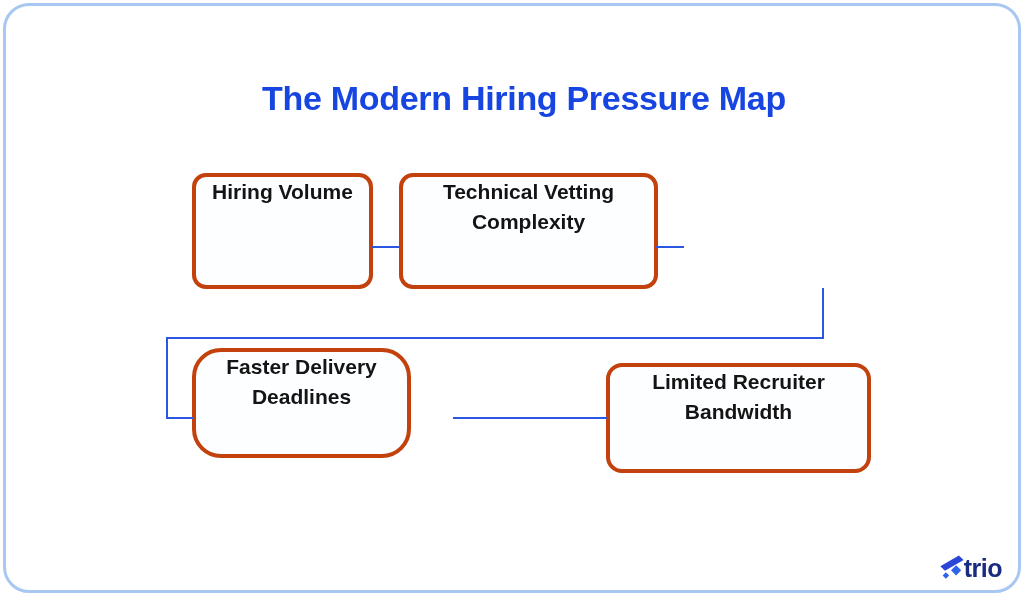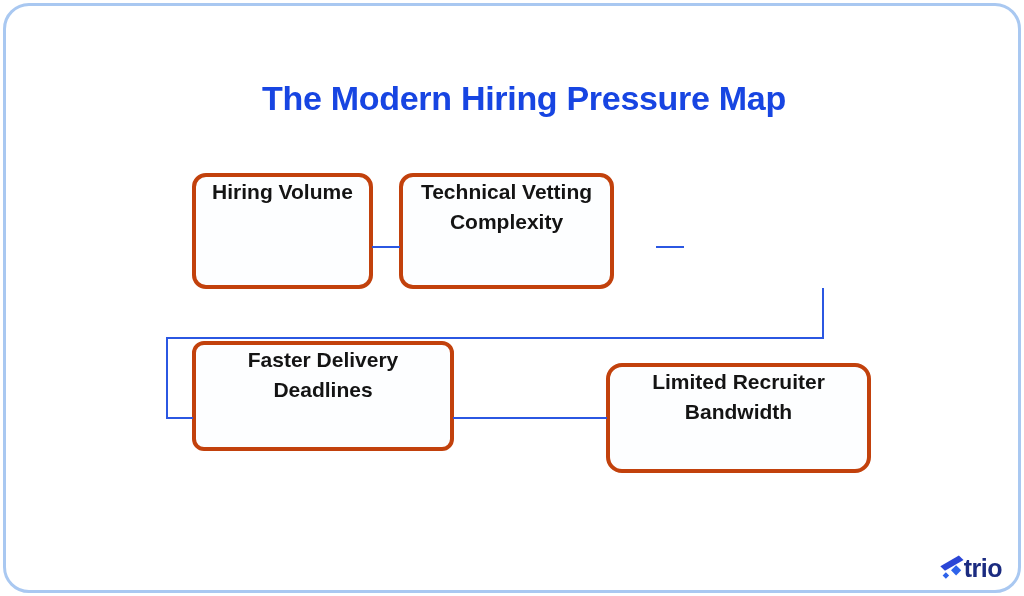--- a/index.html
+++ b/index.html
@@ -47,23 +47,23 @@
     box-sizing: border-box;
     padding: 0 6px;
   }
   .node .node-label {
     font-size: 21px;
     line-height: 30px;
     font-weight: 700;
     color: #141414;
   }
   .n1 { left: 192px; top: 173px; width: 181px; height: 116px; }
-  .n2 { left: 399px; top: 173px; width: 215px; height: 116px; }
+  .n2 { left: 399px; top: 173px; width: 259px; height: 116px; }
   .n3 { left: 683px; top: 172px; width: 188px; height: 117px; }
-  .n4 { left: 192px; top: 341px; width: 262px; height: 110px; border-radius: 12px; }
+  .n4 { left: 192px; top: 348px; width: 219px; height: 110px; border-radius: 29px; }
   .n5 { left: 606px; top: 363px; width: 265px; height: 110px; border-radius: 16px; }
   .line {
     position: absolute;
     background: #2b57e2;
   }
   .l1 { left: 372px; top: 246px; width: 28px; height: 2px; }
   .l2 { left: 656px; top: 246px; width: 28px; height: 2px; }
   .l3 { left: 822px; top: 288px; width: 2px;  height: 51px; }
   .l4 { left: 166px; top: 337px; width: 658px; height: 2px; }
   .l5 { left: 166px; top: 337px; width: 2px;  height: 82px; }

